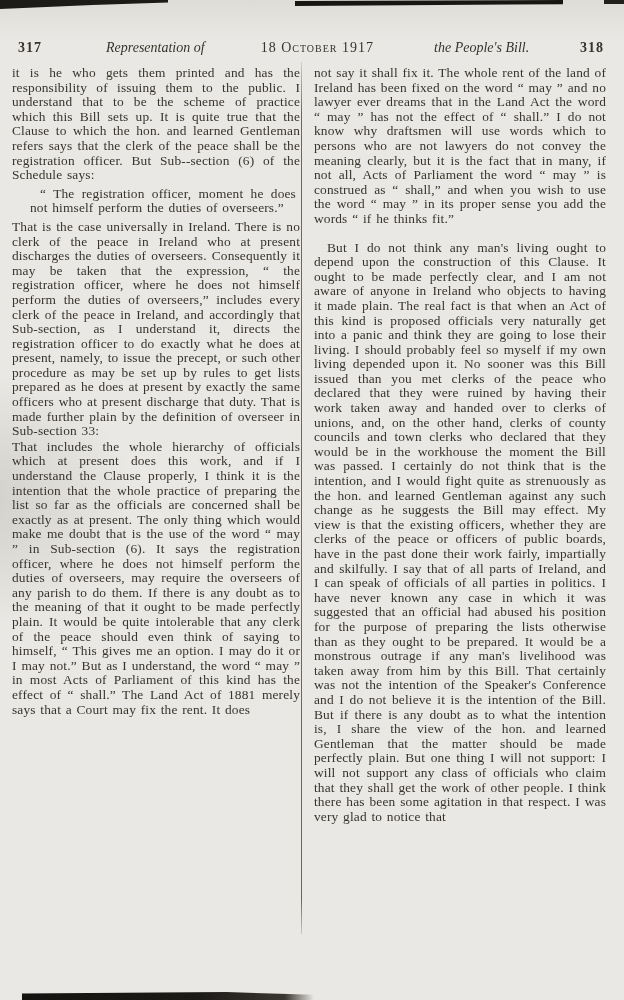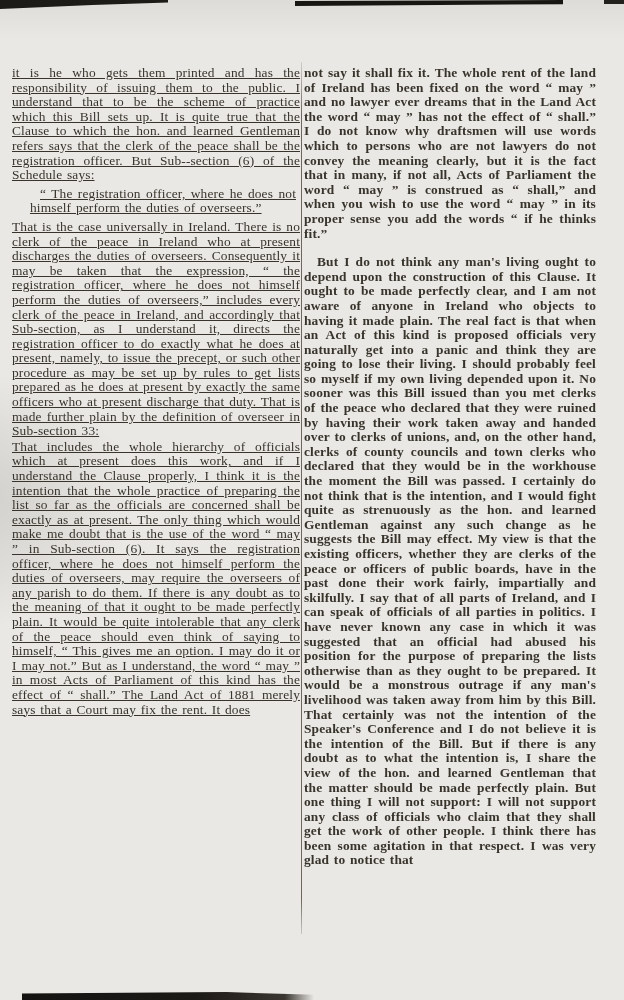--- a/index.html
+++ b/index.html
@@ -58,22 +58,22 @@
   .rh-right{margin-left:60px;}
   .spacer{flex:1;}
   
   .col{
     position:absolute;top:66px;width:288px;
     font-size:13.4px;line-height:14.6px;
     text-align:justify;
     hyphens:auto;-webkit-hyphens:auto;
     word-spacing:1.2px;letter-spacing:0.15px;
   }
-  .col-left{left:12px;text-decoration:underline;}
-  .col-right{left:304px;width:292px;font-weight:bold;}
+  .col-left{left:12px;}
+  .col-right{left:314px;width:292px;}
   .divider{
     position:absolute;left:301px;top:62px;height:872px;width:1px;
     background:linear-gradient(180deg,rgba(107,103,92,0.2),var(--rule) 6%,var(--rule) 96%,rgba(107,103,92,0.25));
   }
   .para{margin:0 0 1px 0;}
   .para.quote{
     margin:4px 0 4px 18px;
     width:calc(100% - 22px);
     text-indent:10px;
   }
@@ -83,26 +83,34 @@
 </head>
 <body>
 
 <div class="page">
 
   <div class="artifact art-top-left"></div>
   <div class="artifact art-top-mid"></div>
   <div class="artifact art-top-right"></div>
   <div class="artifact art-bottom"></div>
 
+  <div class="running-head">
+    <span class="pg-num pg-left">317</span>
+    <span class="rh-title rh-left">Representation of</span>
+    <span class="rh-date">18 October 1917</span>
+    <span class="rh-title rh-right">the People's Bill.</span>
+    <span class="spacer"></span>
+    <span class="pg-num pg-right">318</span>
+  </div>
 
   <div class="divider"></div>
 
   <div class="col col-left">
     <p class="para">it is he who gets them printed and has the responsibility of issuing them to the public. I understand that to be the scheme of practice which this Bill sets up. It is quite true that the Clause to which the hon. and learned Gentleman refers says that the clerk of the peace shall be the registration officer. But Sub--section (6) of the Schedule says:</p>
-    <p class="para quote">“ The registration officer, where he does not himself perform the duties of overseers.”</p>
+    <p class="para quote">“ The registration officer, moment he does not himself perform the duties of overseers.”</p>
     <p class="para">That is the case universally in Ireland. There is no clerk of the peace in Ireland who at present discharges the duties of overseers. Consequently it may be taken that the expression, “ the registration officer, where he does not himself perform the duties of overseers,” includes every clerk of the peace in Ireland, and accordingly that Sub-section, as I understand it, directs the registration officer to do exactly what he does at present, namely, to issue the precept, or such other procedure as may be set up by rules to get lists prepared as he does at present by exactly the same officers who at present discharge that duty. That is made further plain by the definition of overseer in Sub-section 33:</p>
     <p class="para">That includes the whole hierarchy of officials which at present does this work, and if I understand the Clause properly, I think it is the intention that the whole practice of preparing the list so far as the officials are concerned shall be exactly as at present. The only thing which would make me doubt that is the use of the word “ may ” in Sub-section (6). It says the registration officer, where he does not himself perform the duties of overseers, may require the overseers of any parish to do them. If there is any doubt as to the meaning of that it ought to be made perfectly plain. It would be quite intolerable that any clerk of the peace should even think of saying to himself, “ This gives me an option. I may do it or I may not.” But as I understand, the word “ may ” in most Acts of Parliament of this kind has the effect of “ shall.” The Land Act of 1881 merely says that a Court may fix the rent. It does</p>
   </div>
 
   <div class="col col-right">
     <p class="para">not say it shall fix it. The whole rent of the land of Ireland has been fixed on the word “ may ” and no lawyer ever dreams that in the Land Act the word “ may ” has not the effect of “ shall.” I do not know why draftsmen will use words which to persons who are not lawyers do not convey the meaning clearly, but it is the fact that in many, if not all, Acts of Parliament the word “ may ” is construed as “ shall,” and when you wish to use the word “ may ” in its proper sense you add the words “ if he thinks fit.”</p>
     <p class="para indent gap-before">But I do not think any man's living ought to depend upon the construction of this Clause. It ought to be made perfectly clear, and I am not aware of anyone in Ireland who objects to having it made plain. The real fact is that when an Act of this kind is proposed officials very naturally get into a panic and think they are going to lose their living. I should probably feel so myself if my own living depended upon it. No sooner was this Bill issued than you met clerks of the peace who declared that they were ruined by having their work taken away and handed over to clerks of unions, and, on the other hand, clerks of county councils and town clerks who declared that they would be in the workhouse the moment the Bill was passed. I certainly do not think that is the intention, and I would fight quite as strenuously as the hon. and learned Gentleman against any such change as he suggests the Bill may effect. My view is that the existing officers, whether they are clerks of the peace or officers of public boards, have in the past done their work fairly, impartially and skilfully. I say that of all parts of Ireland, and I can speak of officials of all parties in politics. I have never known any case in which it was suggested that an official had abused his position for the purpose of preparing the lists otherwise than as they ought to be prepared. It would be a monstrous outrage if any man's livelihood was taken away from him by this Bill. That certainly was not the intention of the Speaker's Conference and I do not believe it is the intention of the Bill. But if there is any doubt as to what the intention is, I share the view of the hon. and learned Gentleman that the matter should be made perfectly plain. But one thing I will not support: I will not support any class of officials who claim that they shall get the work of other people. I think there has been some agitation in that respect. I was very glad to notice that</p>
   </div>
 
 </div>

